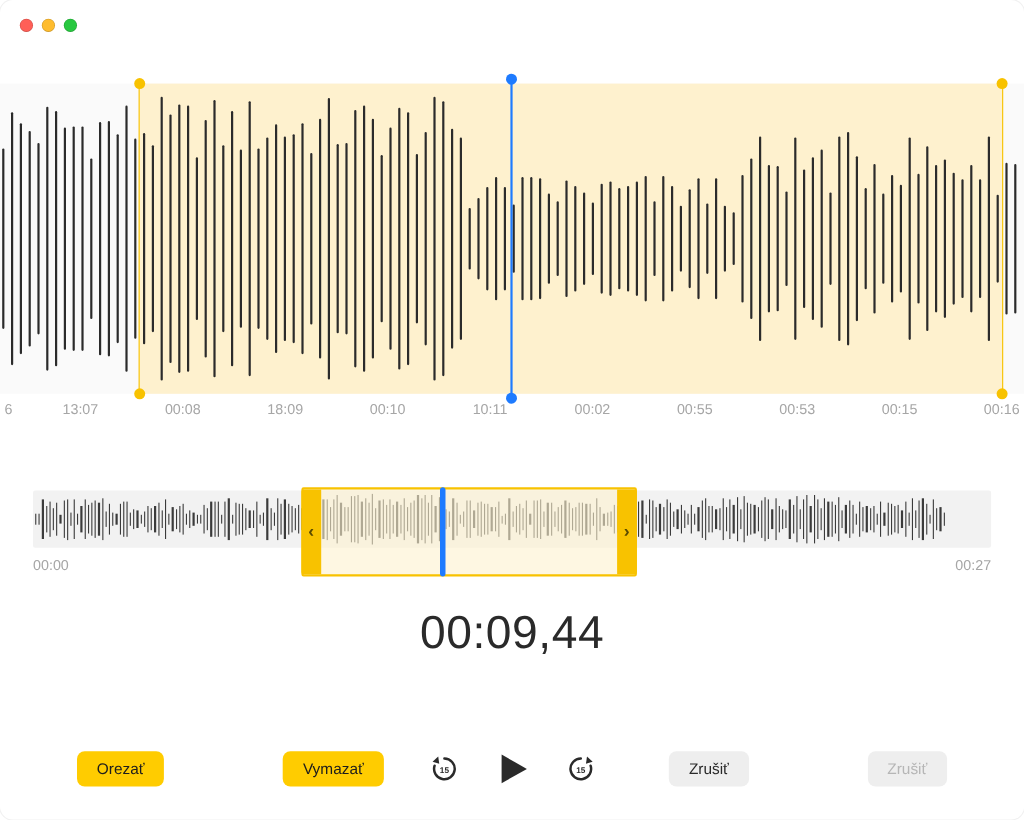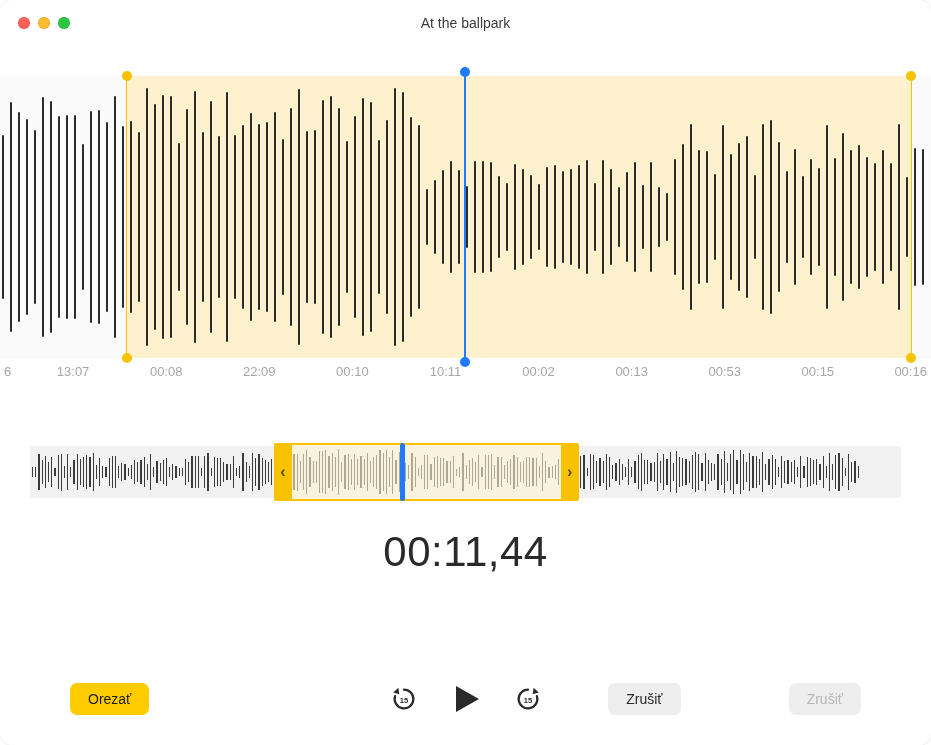--- a/index.html
+++ b/index.html
@@ -218,21 +218,20 @@
 </style>
 </head>
 <body>
 
 <div class="titlebar">
   <div class="traffic-lights">
     <div class="tl red"></div>
     <div class="tl amber"></div>
     <div class="tl green"></div>
   </div>
-  <div class="win-title">At the ballpark</div>
 </div>
 
 <div class="waveform-main">
   <div class="wf-track"></div>
 
   <div class="wf-selection" id="wf-selection" style="left: 13.5%; right: 2%;">
     <div class="wf-sel-edge" style="left:0">
       <div class="wf-handle-dot wf-handle-top"></div>
       <div class="wf-handle-dot wf-handle-bottom"></div>
     </div>
@@ -360,25 +359,25 @@
       <div class="wf-bar" style="height: 138.986px;"></div>
       <div class="wf-bar" style="height: 135.15px;"></div>
     </div>
 
   <div class="wf-playhead" id="wf-playhead" style="left: 49.8%;"></div>
 
   <div class="wf-timeline" id="wf-timeline">
       <span>6</span>
       <span>13:07</span>
       <span>00:08</span>
-      <span>22:09</span>
+      <span>18:09</span>
       <span>00:10</span>
       <span>10:11</span>
       <span>00:02</span>
-      <span>00:13</span>
+      <span>00:55</span>
       <span>00:53</span>
       <span>00:15</span>
       <span>00:16</span>
     </div>
 </div>
 
 <div class="overview">
   <div class="ov-track" id="ov-track">
       <div class="ov-bar" style="height: 10.8344px;"></div>
       <div class="ov-bar" style="height: 10.3675px;"></div>
@@ -639,27 +638,32 @@
       <div class="ov-bar" style="height: 35.8164px;"></div>
       <div class="ov-bar" style="height: 20.0804px;"></div>
       <div class="ov-bar" style="height: 21.7833px;"></div>
       <div class="ov-bar" style="height: 11.4244px;"></div>
     </div>
   <div class="ov-selection" id="ov-selection" style="left: 28%; right: 37%;">
     <div class="ov-grip left">‹</div>
     <div class="ov-grip right">›</div>
   </div>
   <div class="ov-playhead" id="ov-playhead" style="left: 42.5%;"></div>
+  <div class="ov-times">
+    <span>00:00</span>
+    <span>00:27</span>
+  </div>
 </div>
 
-<div class="time-display">00:11,44</div>
+<div class="time-display">00:09,44</div>
 
 <div class="toolbar">
   <button class="btn yellow">Orezať</button>
   <div class="gap-small"></div>
+  <button class="btn yellow">Vymazať</button>
 
   <div class="transport">
     <button class="skip-btn" aria-label="skip back">
       <svg viewBox="0 0 32 32">
         <path d="M16 6 a10 10 0 1 1 -9.5 6.9" fill="none" stroke="#2a2a2a" stroke-width="2.4" stroke-linecap="round"></path>
         <path d="M10 4 L4.5 9 L11 11 Z" fill="#2a2a2a"></path>
         <text x="16" y="20" text-anchor="middle" font-size="9" font-weight="600" fill="#2a2a2a" class="skip-label">15</text>
       </svg>
     </button>
     <button class="play-btn" aria-label="play">

